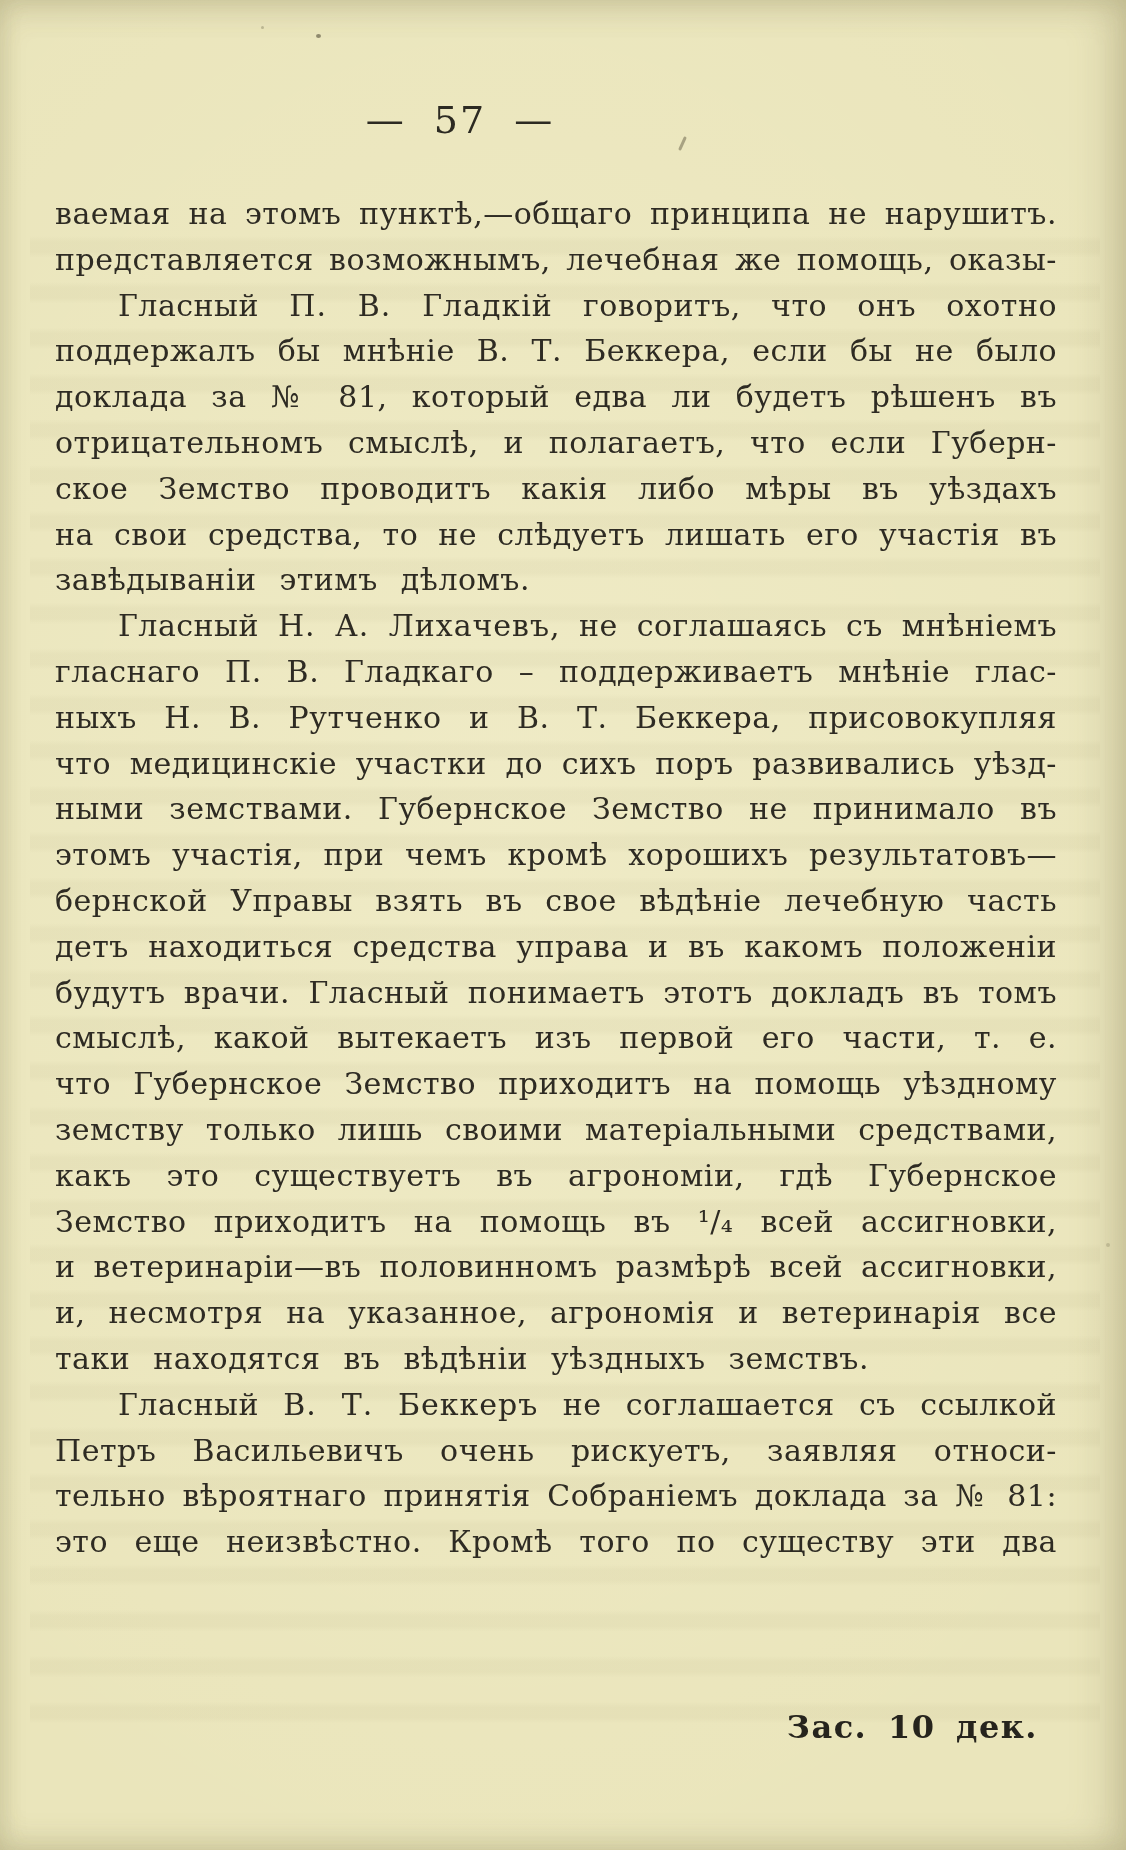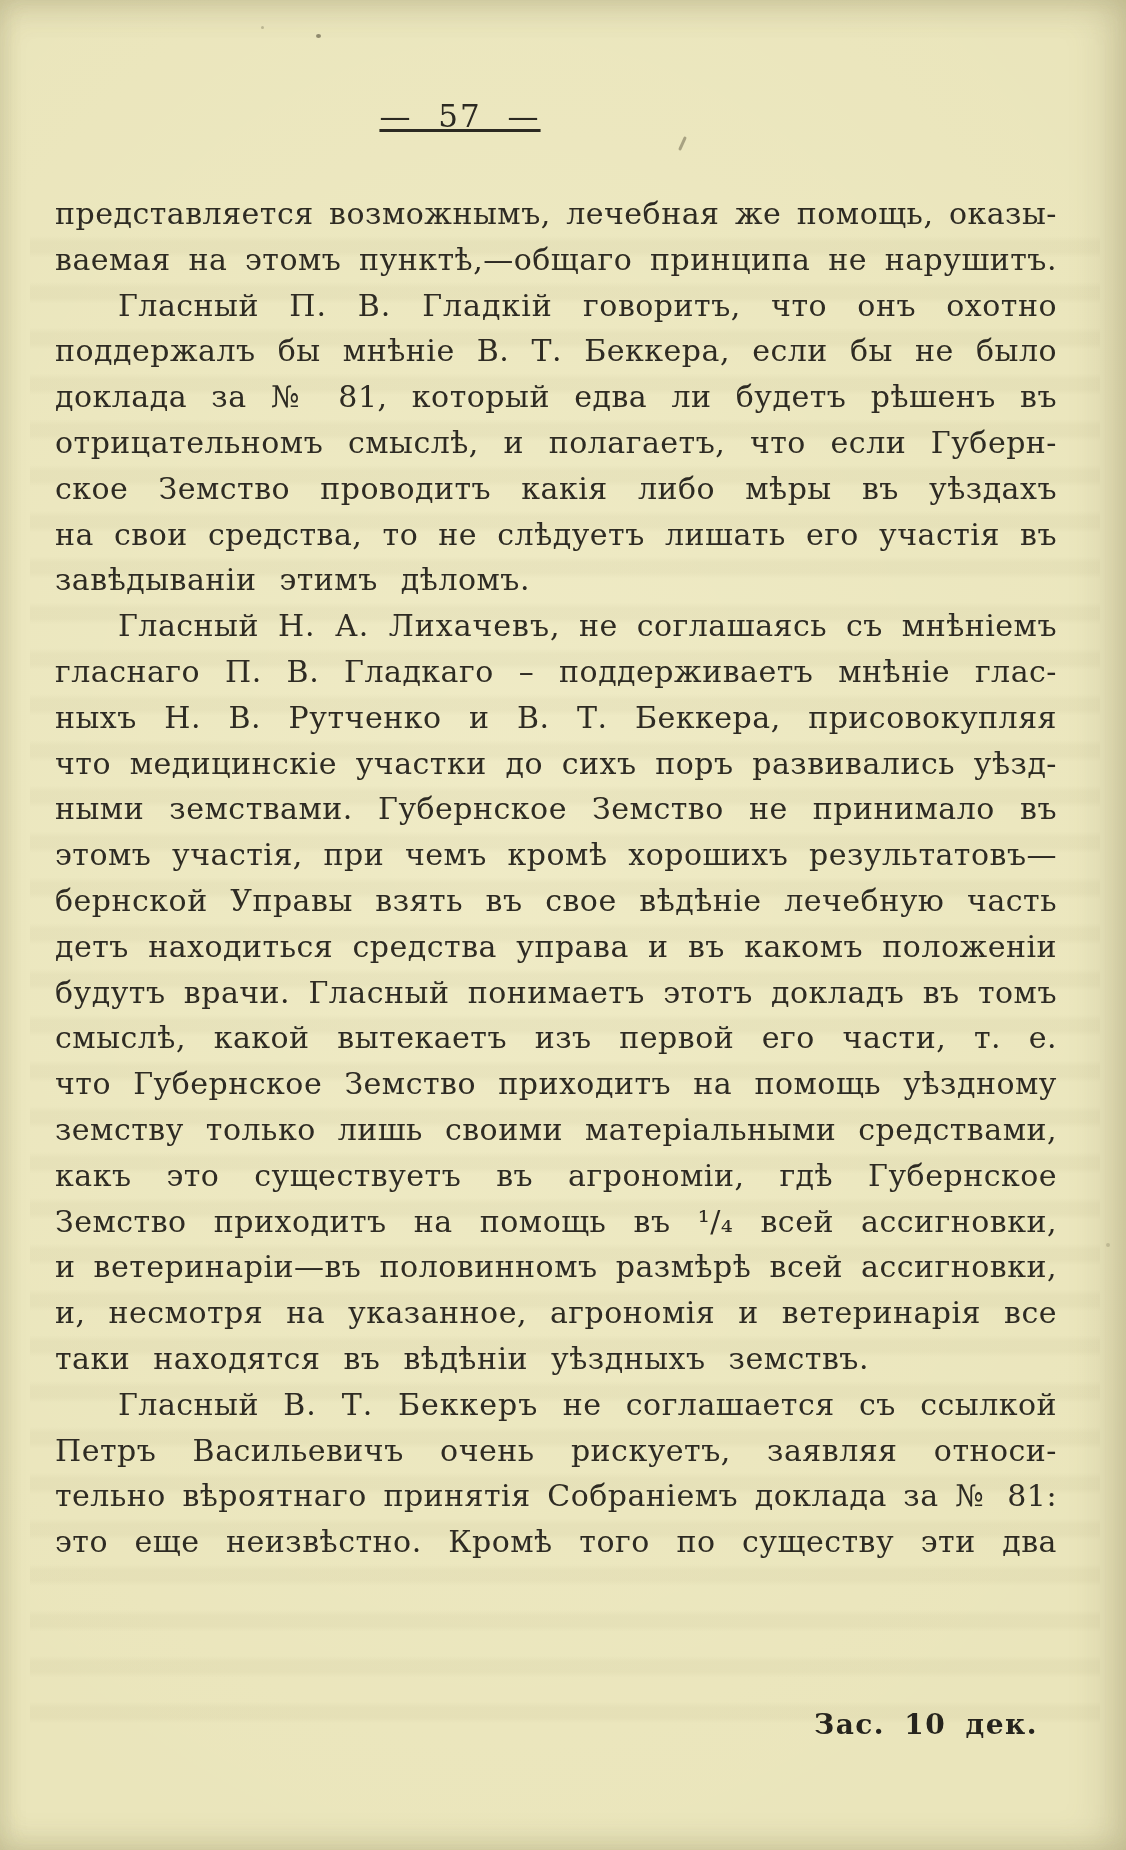--- a/index.html
+++ b/index.html
@@ -37,25 +37,24 @@
       rgba(128,118,72,0.05) 40px,
       rgba(128,118,72,0.00) 45.8px
     );
     pointer-events:none;
   }
   .header{
     position:absolute;
     top:98px;left:0;
     width:920px;
     text-align:center;
-    font-size:31px;
+    font-size:38px;
     letter-spacing:2px;
     word-spacing:14px;
     color:#2c2a22;
-    text-decoration:underline;
   }
   .text-block{
     position:absolute;
     top:191px;
     left:55px;
     width:1002px;
     font-size:30px;
     line-height:45.8px;
     letter-spacing:0.5px;
   }
@@ -69,21 +68,21 @@
   .line.no-justify{
     text-align:center;
     text-align-last:left;
     word-spacing:13px;
   }
   .it{letter-spacing:1px;}
   .footer{
     position:absolute;
     top:1708px;
     right:88px;
-    font-size:28px;
+    font-size:32px;
     font-weight:bold;
     letter-spacing:1.5px;
     word-spacing:8px;
     color:#26241d;
   }
   .speck{position:absolute;background:rgba(70,64,44,0.55);pointer-events:none;}
   .speck-1{top:34px;left:316px;width:5px;height:4px;border-radius:50%;}
   .speck-2{top:136px;left:681px;width:3px;height:15px;border-radius:2px;transform:rotate(24deg);opacity:.75;}
   .speck-3{top:26px;left:261px;width:3px;height:3px;border-radius:50%;opacity:.5;}
   .speck-4{top:1243px;left:1106px;width:4px;height:4px;border-radius:50%;opacity:.35;}
@@ -92,22 +91,22 @@
 <body>
 
 <div class="page">
   <div class="showthrough"></div>
 
   <div class="header">
     <span>— 57 —</span>
   </div>
 
   <div class="text-block">
+      <div class="line"><span>ваемая на этомъ пунктѣ,—общаго принципа не нарушитъ.</span></div>
       <div class="line"><span>представляется возможнымъ, лечебная же помощь, оказы-</span></div>
-      <div class="line"><span>ваемая на этомъ пунктѣ,—общаго принципа не нарушитъ.</span></div>
       <div class="line indent"><span>Гласный </span><span class="it">П. В. Гладкій</span><span> говоритъ, что онъ охотно</span></div>
       <div class="line"><span>поддержалъ бы мнѣніе В. Т. Беккера, если бы не было</span></div>
       <div class="line"><span>доклада за № 81, который едва ли будетъ рѣшенъ въ</span></div>
       <div class="line"><span>отрицательномъ смыслѣ, и полагаетъ, что если Губерн-</span></div>
       <div class="line"><span>ское Земство проводитъ какія либо мѣры въ уѣздахъ</span></div>
       <div class="line"><span>на свои средства, то не слѣдуетъ лишать его участія въ</span></div>
       <div class="line no-justify"><span>завѣдываніи этимъ дѣломъ.</span></div>
       <div class="line indent"><span>Гласный </span><span class="it">Н. А. Лихачевъ</span><span>, не соглашаясь съ мнѣніемъ</span></div>
       <div class="line"><span>гласнаго П. В. Гладкаго – поддерживаетъ мнѣніе глас-</span></div>
       <div class="line"><span>ныхъ Н. В. Рутченко и В. Т. Беккера, присовокупляя</span></div>

